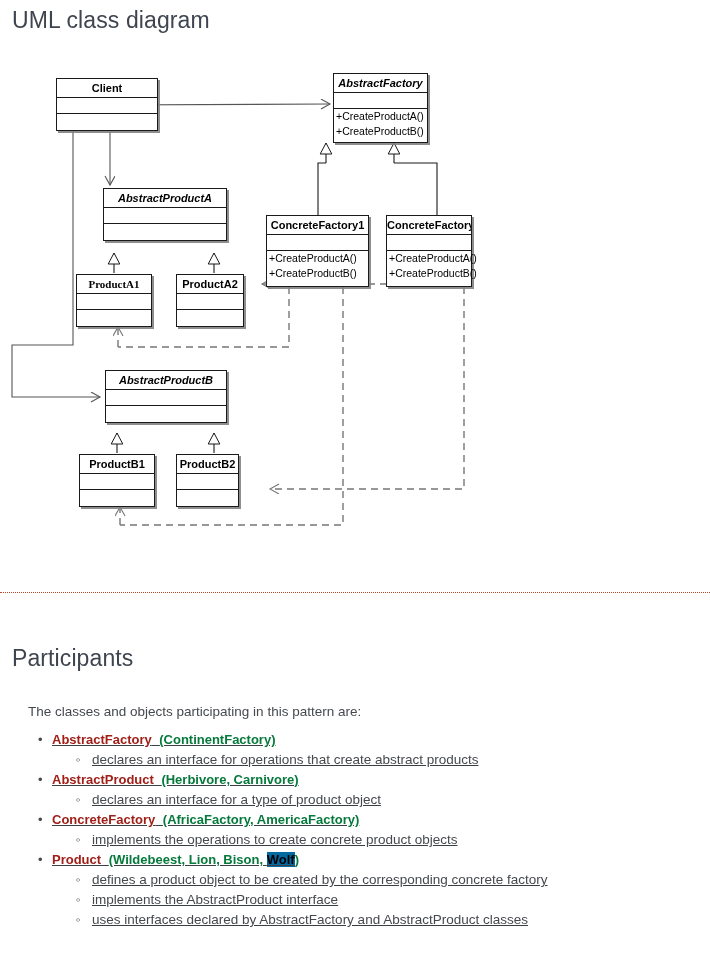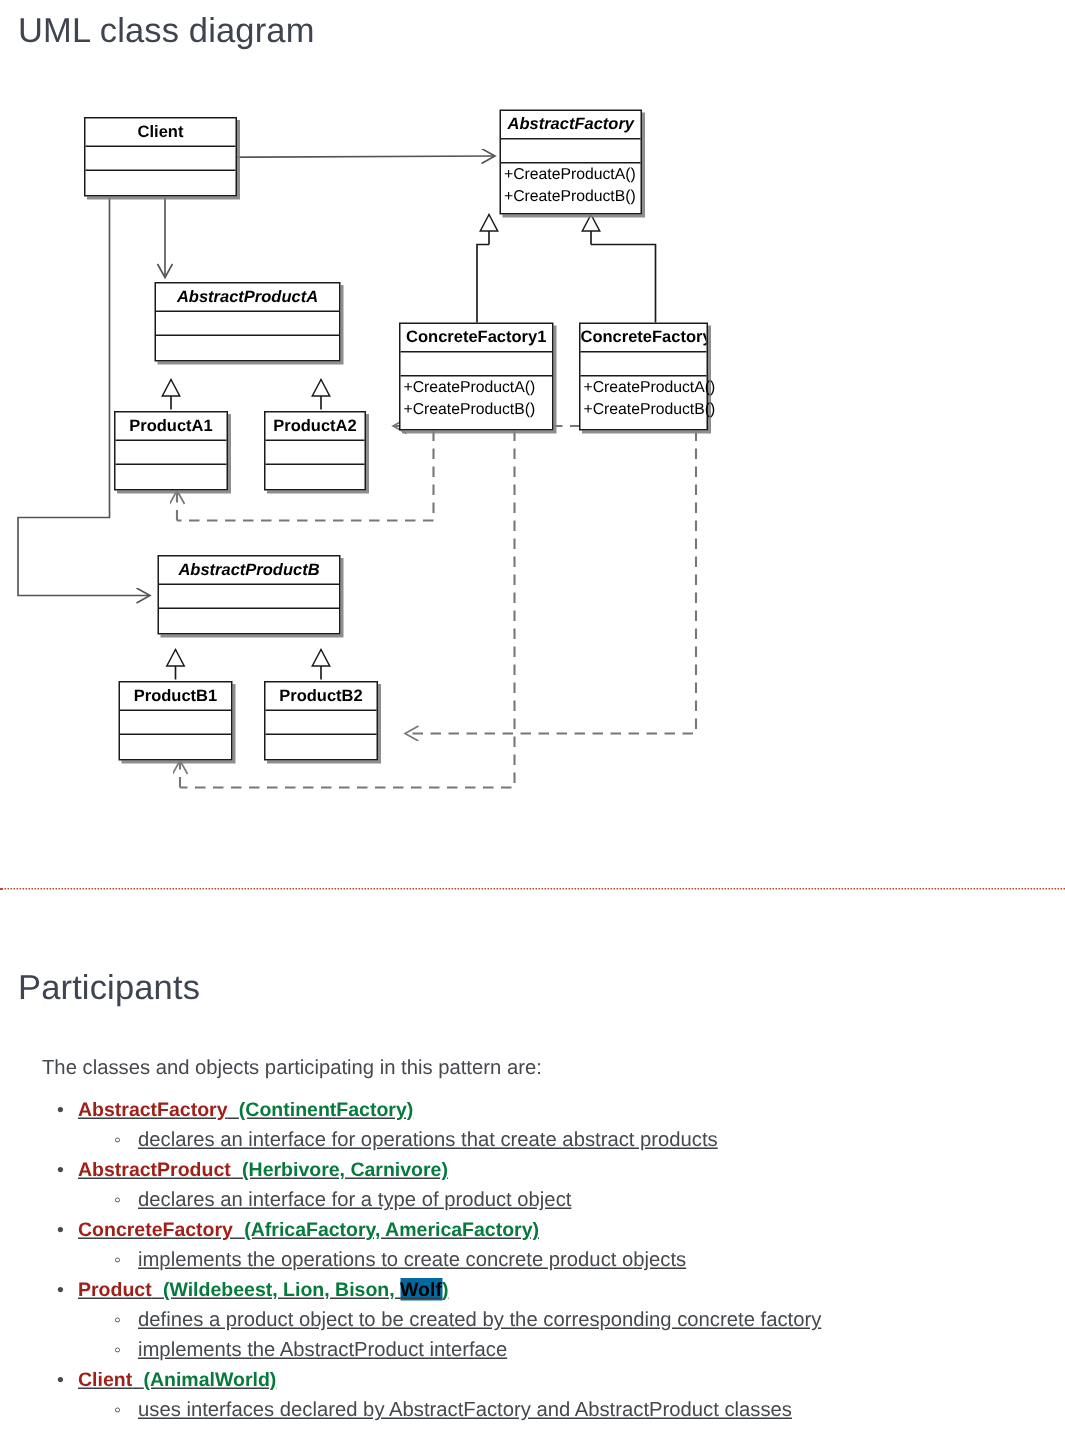--- a/index.html
+++ b/index.html
@@ -231,21 +231,21 @@
     <div class="ops">+CreateProductA()</div>
     <div class="ops">+CreateProductB()</div>
   </div>
 
   <div class="umlbox abstract" style="left:103px; top:133px; width:124px; height:53px;">
     <div class="title">AbstractProductA</div>
     <div class="compartment"></div>
     <div class="compartment last"></div>
   </div>
 
-  <div class="umlbox" style="left:76px; top:219px; width:76px; height:53px;">
+  <div class="umlbox" style="left:76px; top:219px; width:76px; height:53px;font-family:Liberation Serif, serif;">
     <div class="title">ProductA1</div>
     <div class="compartment"></div>
     <div class="compartment last"></div>
   </div>
 
   <div class="umlbox" style="left:176px; top:219px; width:68px; height:53px;">
     <div class="title">ProductA2</div>
     <div class="compartment"></div>
     <div class="compartment last"></div>
   </div>
@@ -255,21 +255,21 @@
     <div class="compartment"></div>
     <div class="compartment last"></div>
   </div>
 
   <div class="umlbox" style="left:79px; top:399px; width:76px; height:53px;">
     <div class="title">ProductB1</div>
     <div class="compartment"></div>
     <div class="compartment last"></div>
   </div>
 
-  <div class="umlbox" style="left:176px; top:399px; width:76px; height:53px;">
+  <div class="umlbox" style="left:176px; top:399px; width:63px; height:53px;">
     <div class="title">ProductB2</div>
     <div class="compartment"></div>
     <div class="compartment last"></div>
   </div>
 
 </div>
 
 <div class="divider"></div>
 
 <div class="section-title">Participants</div>
@@ -296,18 +296,17 @@
       </ul>
     </li>
     <li>
       <div class="prow"><span class="pname">Product</span>&nbsp;&nbsp;<span class="pexample"><span>(Wildebeest, Lion, Bison, </span><span class="hl">Wolf</span><span>)</span></span></div>
       <ul class="sublist">
         <li class="subrow">defines a product object to be created by the corresponding concrete factory</li>
         <li class="subrow">implements the AbstractProduct interface</li>
       </ul>
     </li>
     <li>
-      <div class="prow"><span class="pname">Client</span>&nbsp;&nbsp;<span class="pexample"><span>(AnimalWorld)</span></span></div>
       <ul class="sublist">
         <li class="subrow">uses interfaces declared by AbstractFactory and AbstractProduct classes</li>
       </ul>
     </li>
   </ul>
 
 </body></html>

